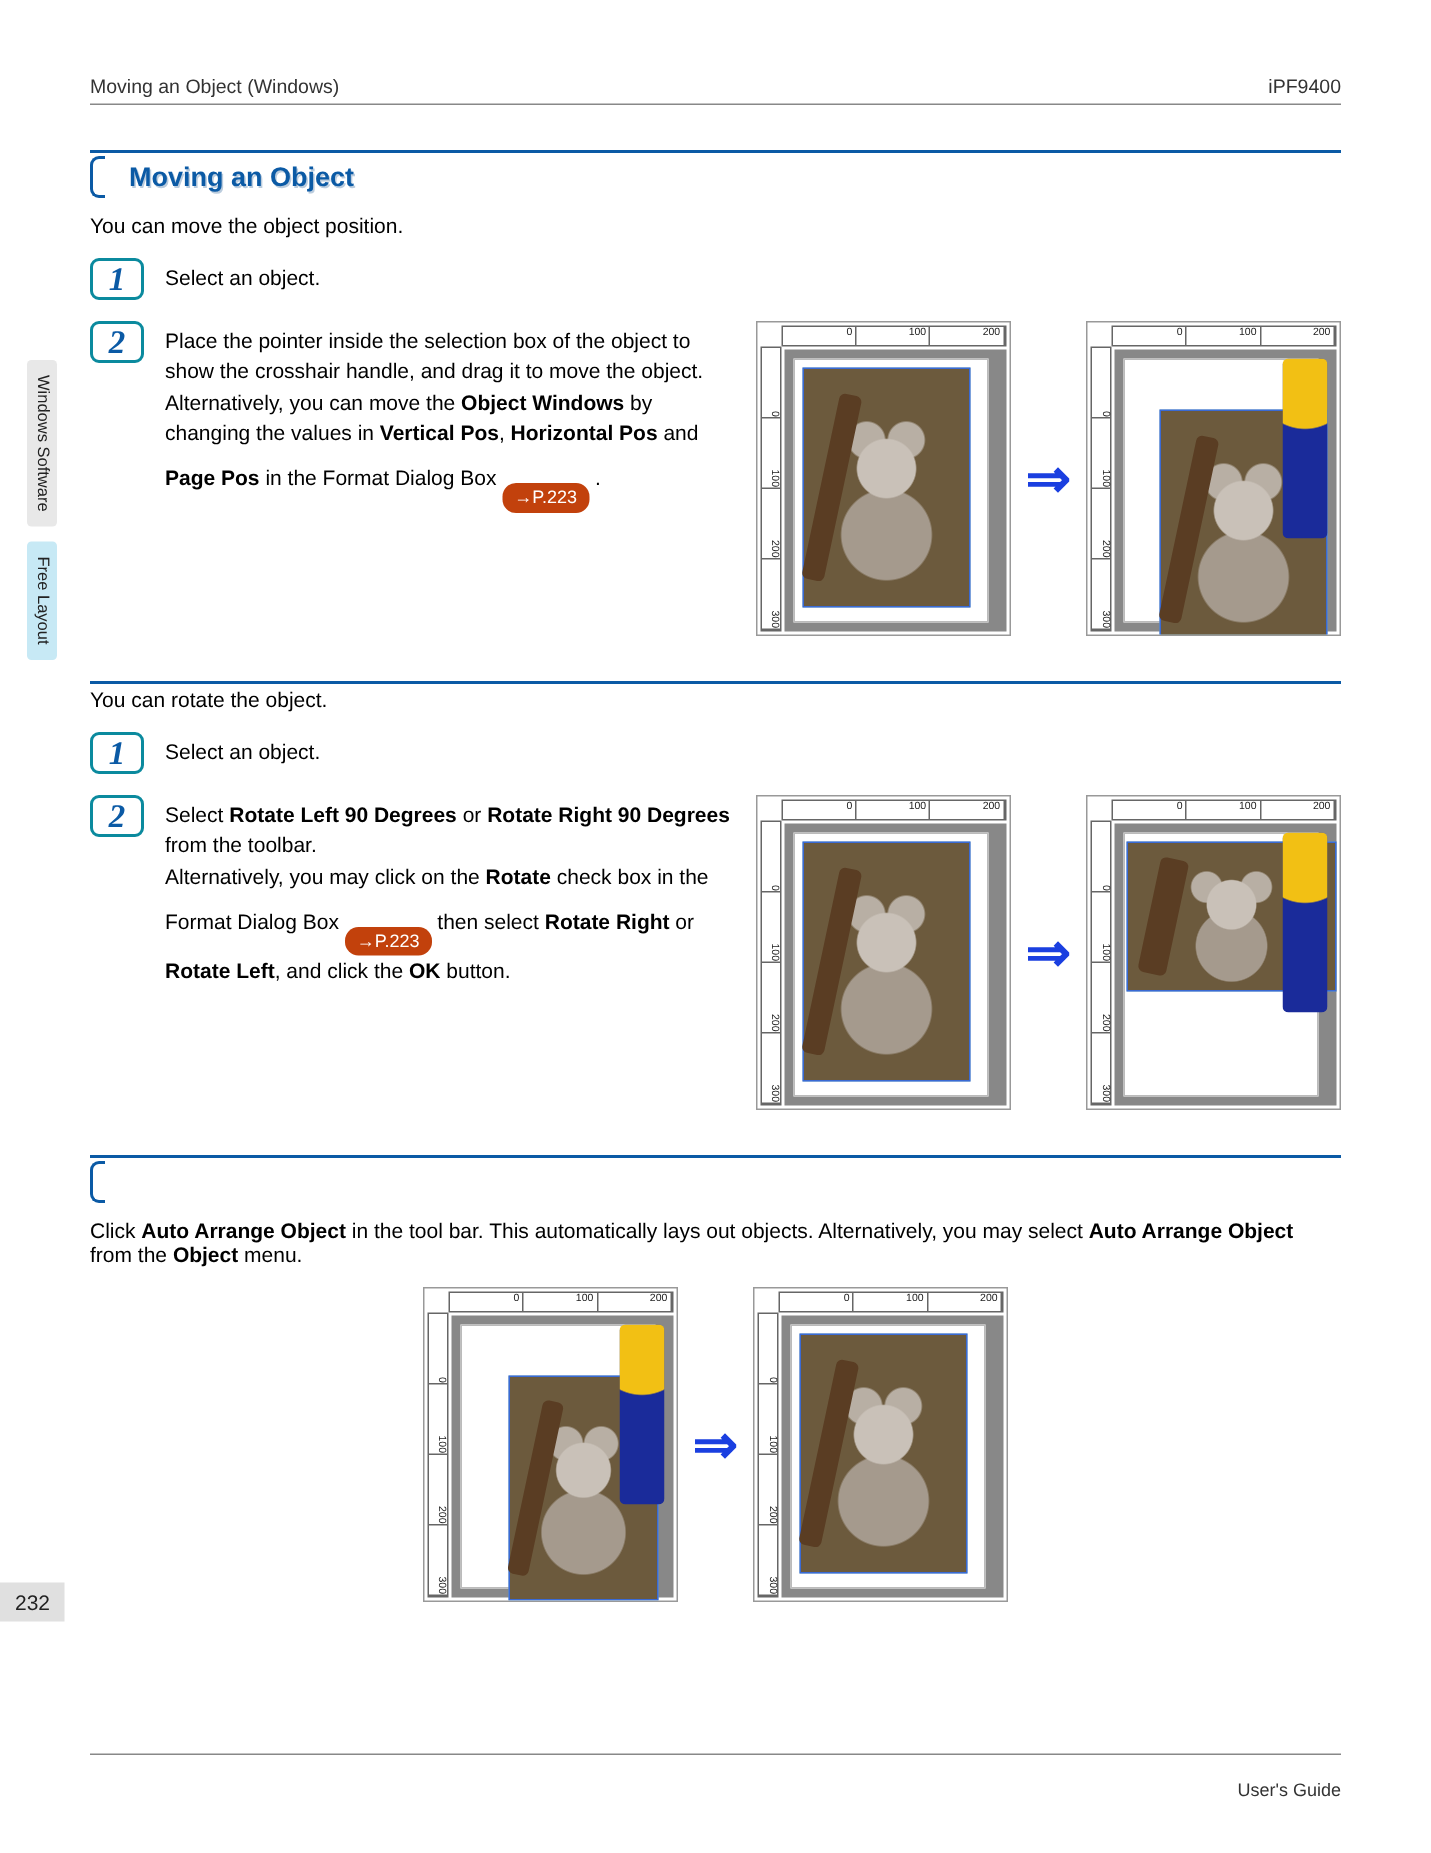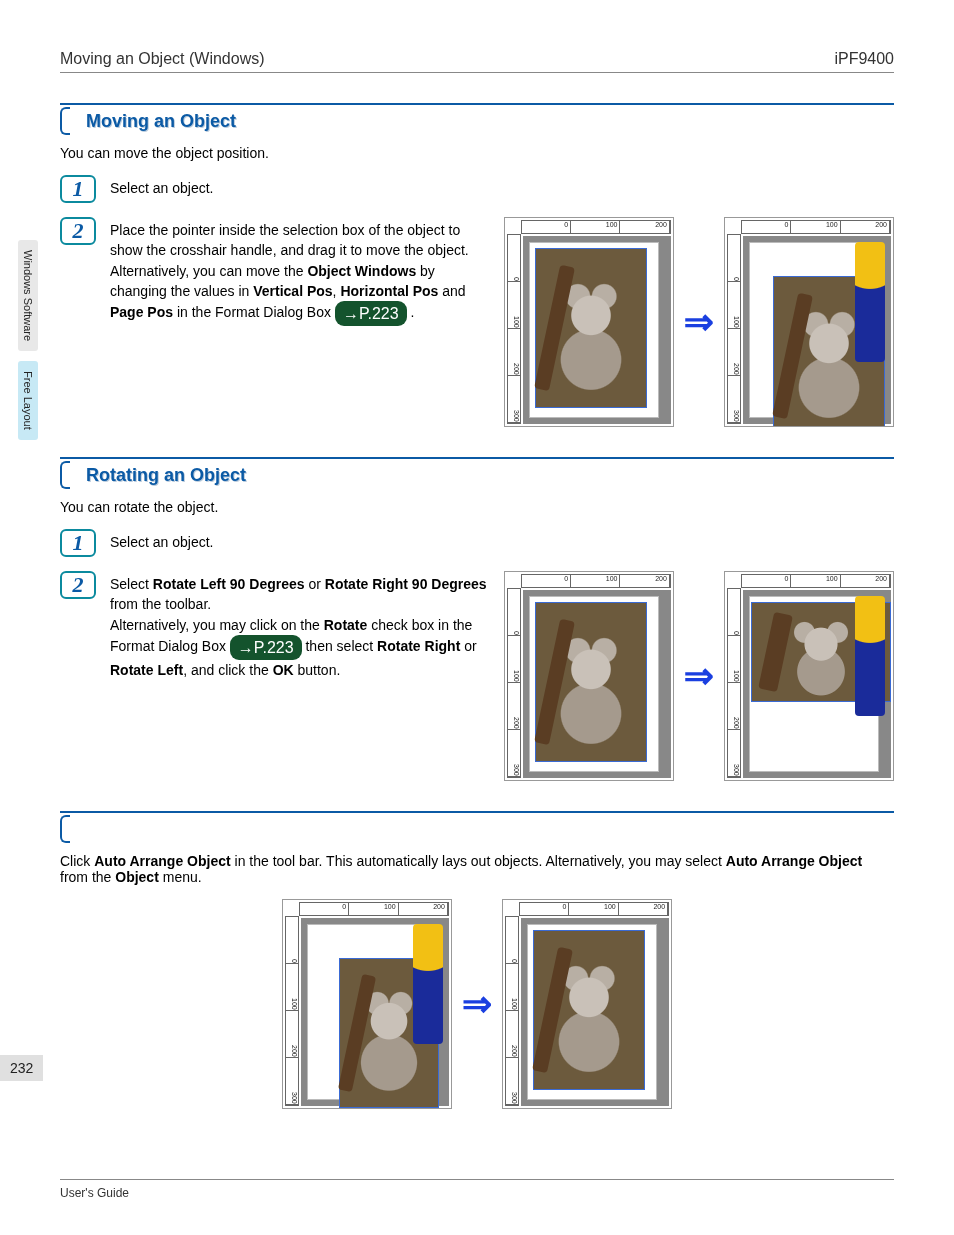--- a/index.html
+++ b/index.html
@@ -12,21 +12,21 @@
     position: relative;
   }
   .page {
     padding: 50px 60px 40px 60px;
     position: relative;
     min-height: 1235px;
   }
   .header-row {
     display: flex;
     justify-content: space-between;
-    font-size: 16px;
+    font-size: 13px;
     color: #333;
     border-bottom: 1px solid #888;
     padding-bottom: 4px;
     margin-bottom: 30px;
   }
   .side-tabs {
     position: absolute;
     left: 18px;
     top: 240px;
     display: flex;
@@ -113,26 +113,27 @@
     background: #fff;
   }
   .step-text {
     flex: 1 1 auto;
     line-height: 1.45;
     padding-top: 3px;
   }
   .step-text b { font-weight: bold; }
   .pref {
     display: inline-block;
-    background: #14532d;
+    background: #c2410c;
     color: #fff;
-    font-size: 16px;
+    font-size: 12px;
     border-radius: 9px;
     padding: 1px 8px;
     vertical-align: middle;
+    margin-top: 24px;
   }
   .fig-pair {
     flex: 0 0 auto;
     display: flex;
     align-items: center;
     gap: 10px;
     margin-left: 12px;
   }
   .fig-pair.centered {
     justify-content: center;
@@ -214,23 +215,23 @@
       linear-gradient(#1a2b9a,#1a2b9a);
     border-radius: 4px;
   }
   .footer {
     position: absolute;
     bottom: 35px;
     right: 60px;
     font-size: 12px;
     color: #333;
     border-top: 1px solid #888;
-    padding-top: 6px;
+    padding-top: 16px;
     width: 834px;
-    text-align: left;
+    text-align: right;
   }
 </style>
 </head>
 <body>
 
 <div class="page">
 
   <div class="header-row">
     <span>Moving an Object (Windows)</span>
     <span>iPF9400</span>
@@ -300,24 +301,20 @@
             <div class="koala" style="left:30px;top:40px;width:112px;height:160px;"></div>
             <div class="flower"></div>
           </div>
         </div>
       </div>
     </div>
   </div>
 
   <div class="section">
     <div class="section-header-bar"></div>
-    <div class="section-title-wrap">
-      <div class="section-title-bracket"></div>
-      <div class="section-title">Rotating an Object</div>
-    </div>
     <p class="section-intro">You can rotate the object.</p>
 
     <div class="step-row">
       <div class="step-badge">1</div>
       <div class="step-text">Select an object.</div>
     </div>
 
     <div class="step-row with-figs">
       <div class="step-badge">2</div>
       <div class="step-text">

